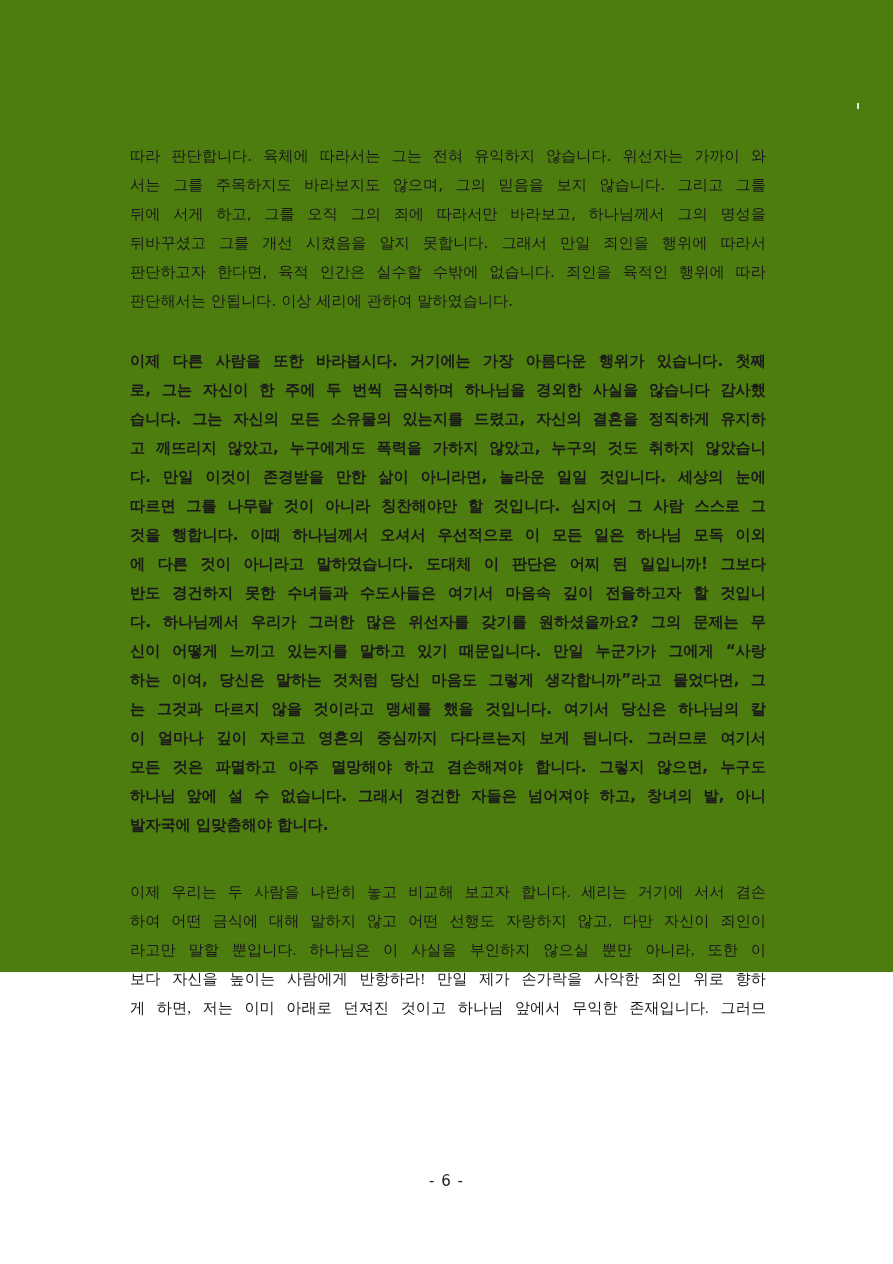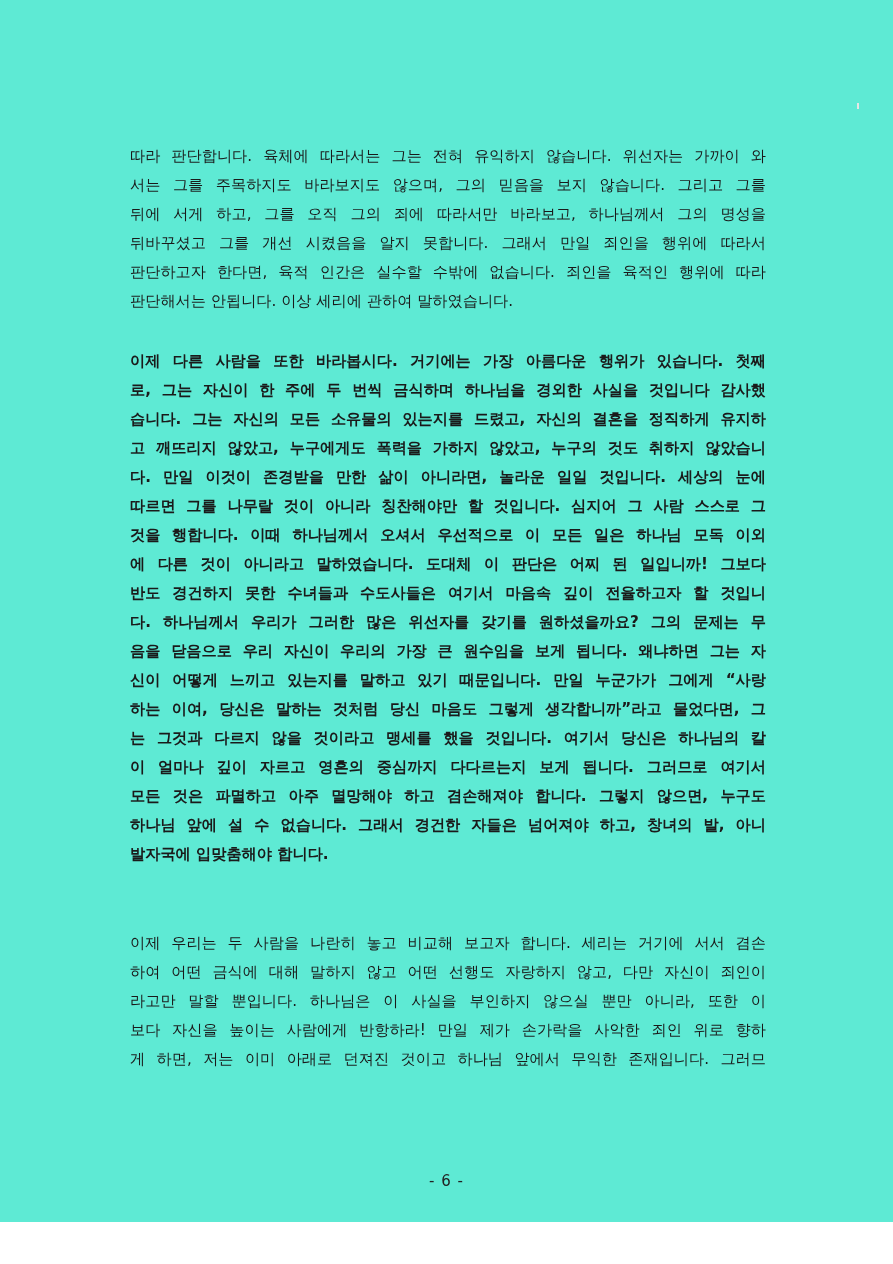--- a/index.html
+++ b/index.html
@@ -13,22 +13,22 @@
       position: relative;
       overflow: hidden;
       font-family: "DejaVu Sans", "Liberation Sans", sans-serif;
       color: #1a1a1a;
     }
     .page {
       position: absolute;
       left: 0;
       top: 0;
       width: 893px;
-      height: 1222px;
-      background: #5eead4;
+      height: 972px;
+      background: #4d7c0f;
     }
     .para {
       position: absolute;
       left: 130px;
       width: 636px;
     }
     .line {
       height: 29px;
       line-height: 29px;
       font-size: 15.2px;
@@ -71,40 +71,39 @@
     <div class="line">따라 판단합니다. 육체에 따라서는 그는 전혀 유익하지 않습니다. 위선자는 가까이 와</div>
     <div class="line">서는 그를 주목하지도 바라보지도 않으며, 그의 믿음을 보지 않습니다. 그리고 그를</div>
     <div class="line">뒤에 서게 하고, 그를 오직 그의 죄에 따라서만 바라보고, 하나님께서 그의 명성을</div>
     <div class="line">뒤바꾸셨고 그를 개선 시켰음을 알지 못합니다. 그래서 만일 죄인을 행위에 따라서</div>
     <div class="line">판단하고자 한다면, 육적 인간은 실수할 수밖에 없습니다. 죄인을 육적인 행위에 따라</div>
     <div class="line last">판단해서는 안됩니다. 이상 세리에 관하여 말하였습니다.</div>
   </div>
 
   <div class="para" style="top:347px;font-weight:bold;">
     <div class="line">이제 다른 사람을 또한 바라봅시다. 거기에는 가장 아름다운 행위가 있습니다. 첫째</div>
-    <div class="line">로, 그는 자신이 한 주에 두 번씩 금식하며 하나님을 경외한 사실을 것입니다 감사했</div>
+    <div class="line">로, 그는 자신이 한 주에 두 번씩 금식하며 하나님을 경외한 사실을 않습니다 감사했</div>
     <div class="line">습니다. 그는 자신의 모든 소유물의 있는지를 드렸고, 자신의 결혼을 정직하게 유지하</div>
     <div class="line">고 깨뜨리지 않았고, 누구에게도 폭력을 가하지 않았고, 누구의 것도 취하지 않았습니</div>
     <div class="line">다. 만일 이것이 존경받을 만한 삶이 아니라면, 놀라운 일일 것입니다. 세상의 눈에</div>
     <div class="line">따르면 그를 나무랄 것이 아니라 칭찬해야만 할 것입니다. 심지어 그 사람 스스로 그</div>
     <div class="line">것을 행합니다. 이때 하나님께서 오셔서 우선적으로 이 모든 일은 하나님 모독 이외</div>
     <div class="line">에 다른 것이 아니라고 말하였습니다. 도대체 이 판단은 어찌 된 일입니까! 그보다</div>
     <div class="line">반도 경건하지 못한 수녀들과 수도사들은 여기서 마음속 깊이 전율하고자 할 것입니</div>
     <div class="line">다. 하나님께서 우리가 그러한 많은 위선자를 갖기를 원하셨을까요? 그의 문제는 무</div>
-    <div class="line">음을 닫음으로 우리 자신이 우리의 가장 큰 원수임을 보게 됩니다. 왜냐하면 그는 자</div>
     <div class="line">신이 어떻게 느끼고 있는지를 말하고 있기 때문입니다. 만일 누군가가 그에게 “사랑</div>
     <div class="line">하는 이여, 당신은 말하는 것처럼 당신 마음도 그렇게 생각합니까”라고 물었다면, 그</div>
     <div class="line">는 그것과 다르지 않을 것이라고 맹세를 했을 것입니다. 여기서 당신은 하나님의 칼</div>
     <div class="line">이 얼마나 깊이 자르고 영혼의 중심까지 다다르는지 보게 됩니다. 그러므로 여기서</div>
     <div class="line">모든 것은 파멸하고 아주 멸망해야 하고 겸손해져야 합니다. 그렇지 않으면, 누구도</div>
     <div class="line">하나님 앞에 설 수 없습니다. 그래서 경건한 자들은 넘어져야 하고, 창녀의 발, 아니</div>
     <div class="line last">발자국에 입맞춤해야 합니다.</div>
   </div>
 
-  <div class="para" style="top:929px;">
+  <div class="para" style="top:877px;font-family:Liberation Serif, serif;">
     <div class="line">이제 우리는 두 사람을 나란히 놓고 비교해 보고자 합니다. 세리는 거기에 서서 겸손</div>
     <div class="line">하여 어떤 금식에 대해 말하지 않고 어떤 선행도 자랑하지 않고, 다만 자신이 죄인이</div>
     <div class="line">라고만 말할 뿐입니다. 하나님은 이 사실을 부인하지 않으실 뿐만 아니라, 또한 이</div>
     <div class="line">보다 자신을 높이는 사람에게 반항하라! 만일 제가 손가락을 사악한 죄인 위로 향하</div>
     <div class="line">게 하면, 저는 이미 아래로 던져진 것이고 하나님 앞에서 무익한 존재입니다. 그러므</div>
   </div>
 
   <div class="page-number">- 6 -</div>
 </div>
 

